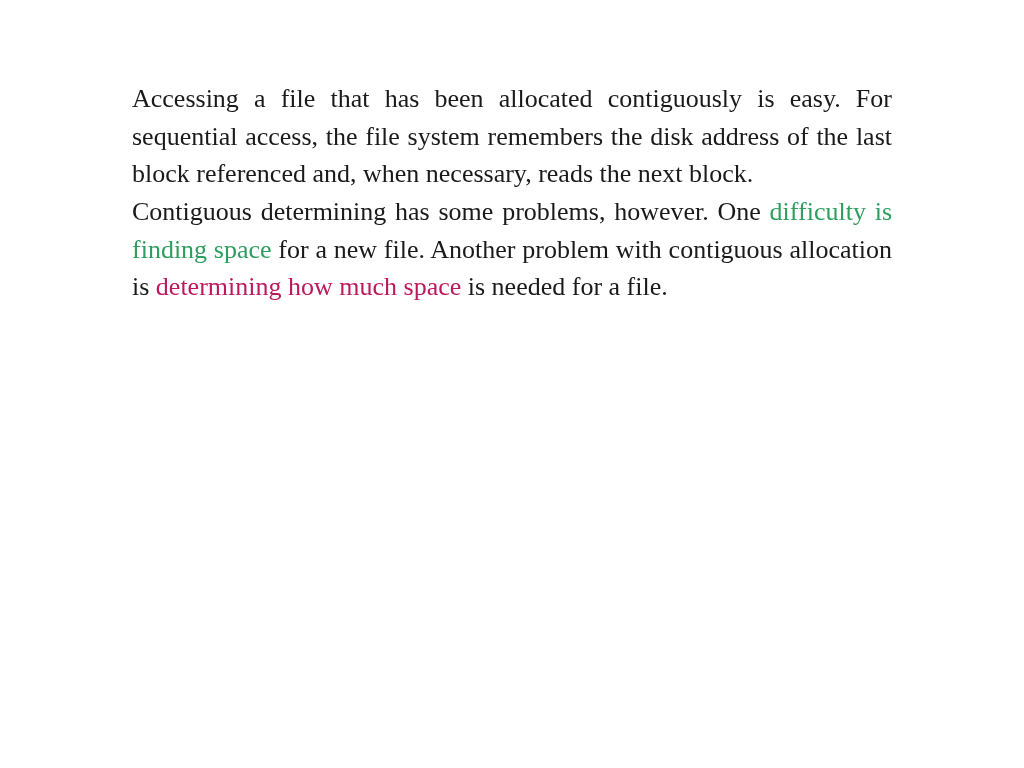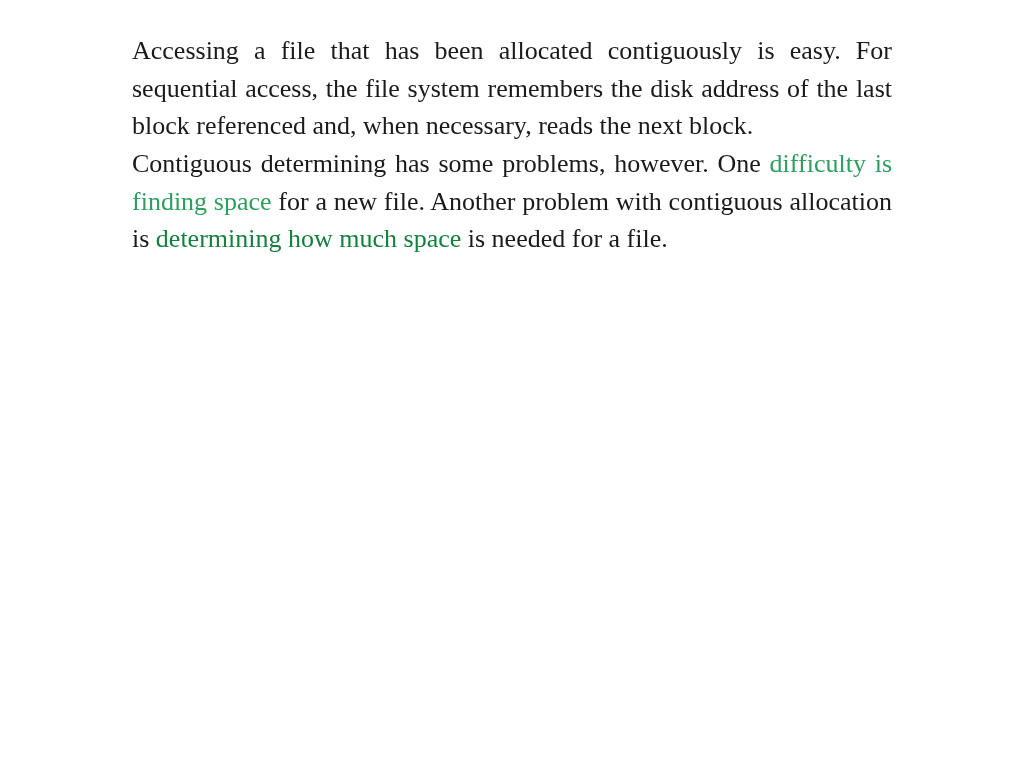--- a/index.html
+++ b/index.html
@@ -13,38 +13,38 @@
       height: 768px;
       background: #ffffff;
       display: flex;
       align-items: flex-start;
       justify-content: center;
       overflow: hidden;
     }
 
     .content-area {
       width: 900px;
-      padding: 32px 70px 40px 70px;
+      padding: 80px 70px 40px 70px;
       font-family: "Times New Roman", Times, serif;
       font-size: 26px;
       line-height: 1.45;
       color: #1a1a1a;
       text-align: justify;
     }
 
     .paragraph {
       margin-bottom: 0;
     }
 
     .highlight-green {
       color: #2e9e5e;
     }
 
     .highlight-green-2 {
-      color: #15803d;
+      color: #be185d;
     }
   </style>
 </head>
 <body>
 
 <div class="content-area">
   <p class="paragraph">
     <span>Accessing a file that has been allocated contiguously is easy. For sequential access, the file system remembers the disk address of the last block referenced and, when necessary, reads the next block.</span>
   </p>
   <p class="paragraph">

